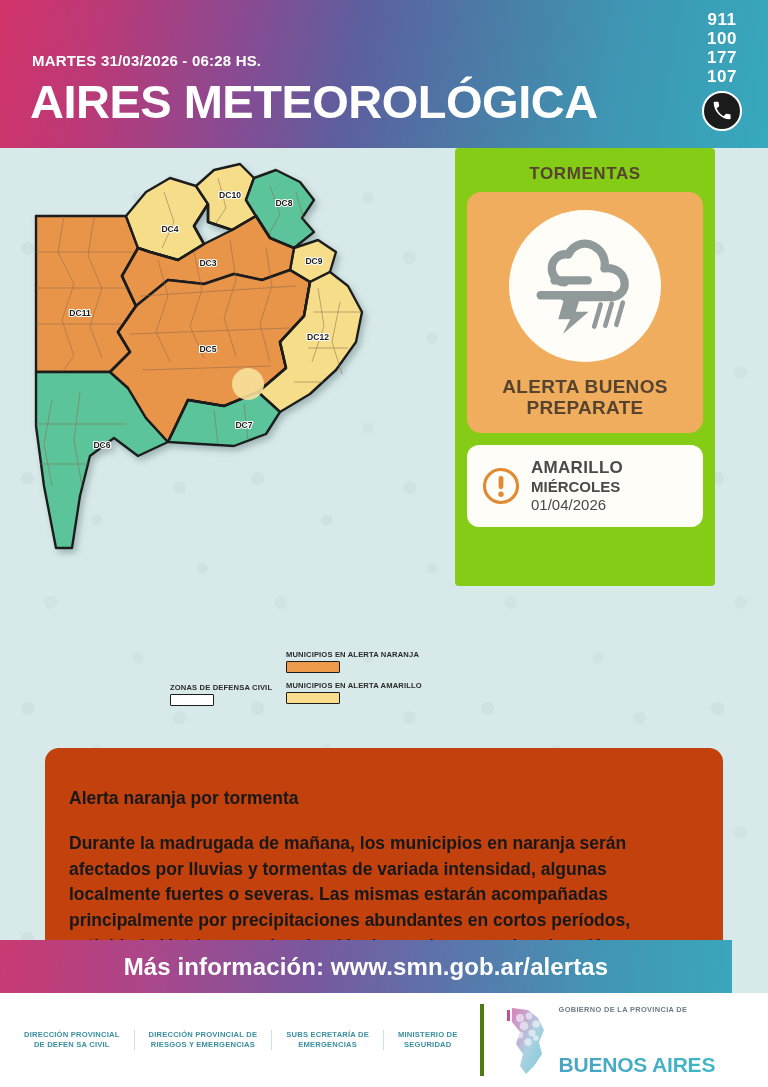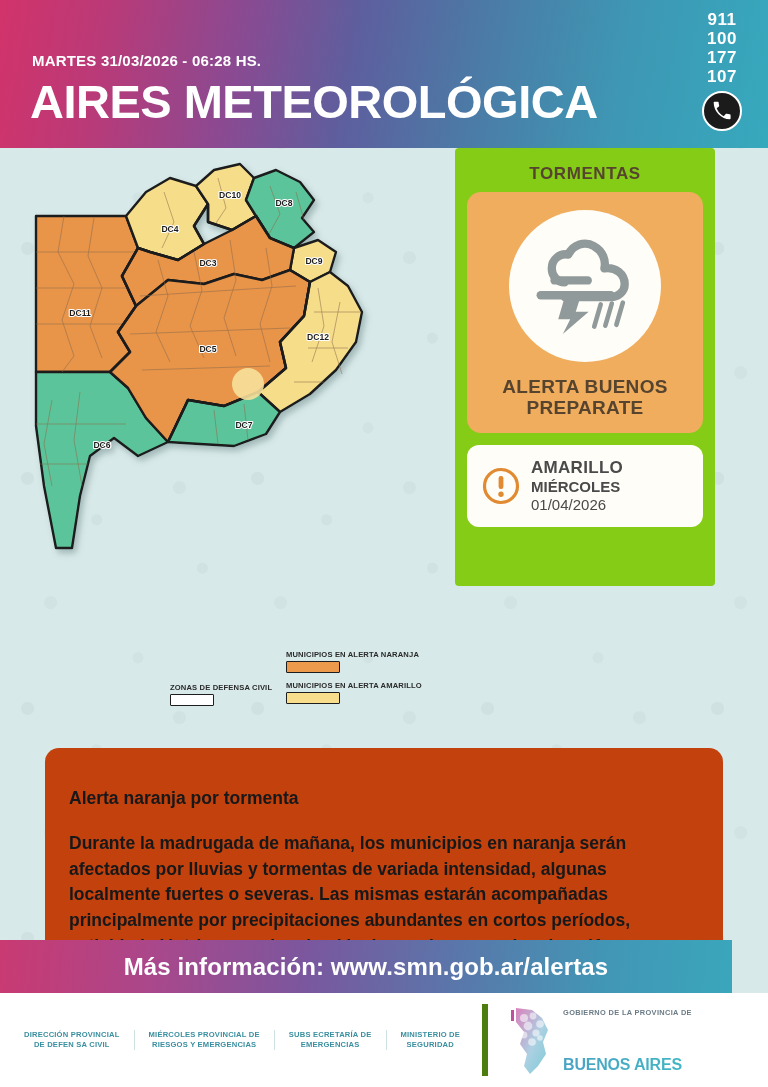--- a/index.html
+++ b/index.html
@@ -150,27 +150,27 @@
   }
   .dc-logo{width:62px;height:70px;margin-left:14px;flex:0 0 auto;position:relative;}
   .dc-logo svg{width:62px;height:70px;display:block;}
   .orgs{display:flex;align-items:center;margin-left:10px;}
   .org{
     padding:0 14px;text-align:center;color:#3a8fa0;
     font-size:7.6px;font-weight:700;line-height:1.35;letter-spacing:.2px;
     white-space:nowrap;
   }
   .org + .org{border-left:1px solid #cfe0e3;}
-  .gob{display:flex;align-items:center;margin-left:8px;padding-left:14px;border-left:6px solid #4d7c0f;}
+  .gob{display:flex;align-items:center;margin-left:8px;padding-left:14px;border-left:4px solid #4d7c0f;}
   .gob-map{width:54px;height:72px;flex:0 0 auto;}
   .gob-map svg{width:54px;height:72px;display:block;}
   .gob-txt{margin-left:7px;}
   .gob-top{font-size:7.4px;font-weight:700;color:#6a7b86;letter-spacing:.35px;}
   .gob-big{
-    font-size:16px;font-weight:800;letter-spacing:-.2px;line-height:1;
+    font-size:21px;font-weight:800;letter-spacing:-.2px;line-height:1;
     background:linear-gradient(90deg,#4aa3c4,#3fb7c4);
     -webkit-background-clip:text;background-clip:text;color:transparent;margin-top:40px;
   }
 </style>
 </head>
 <body>
 
 <div class="page">
   <div class="watermark"></div>
 
@@ -337,21 +337,21 @@
   </div>
 
   <div class="footer">
 
     <div class="orgs">
       <div class="org">
         <span style="white-space:pre-line;">DIRECCIÓN PROVINCIAL
 DE DEFEN SA CIVIL</span>
       </div>
       <div class="org">
-        <span style="white-space:pre-line;">MIÉRCOLES PROVINCIAL DE
+        <span style="white-space:pre-line;">DIRECCIÓN PROVINCIAL DE
 RIESGOS Y EMERGENCIAS</span>
       </div>
       <div class="org">
         <span style="white-space:pre-line;">SUBS ECRETARÍA DE
 EMERGENCIAS</span>
       </div>
       <div class="org">
         <span style="white-space:pre-line;">MINISTERIO DE
 SEGURIDAD</span>
       </div>

